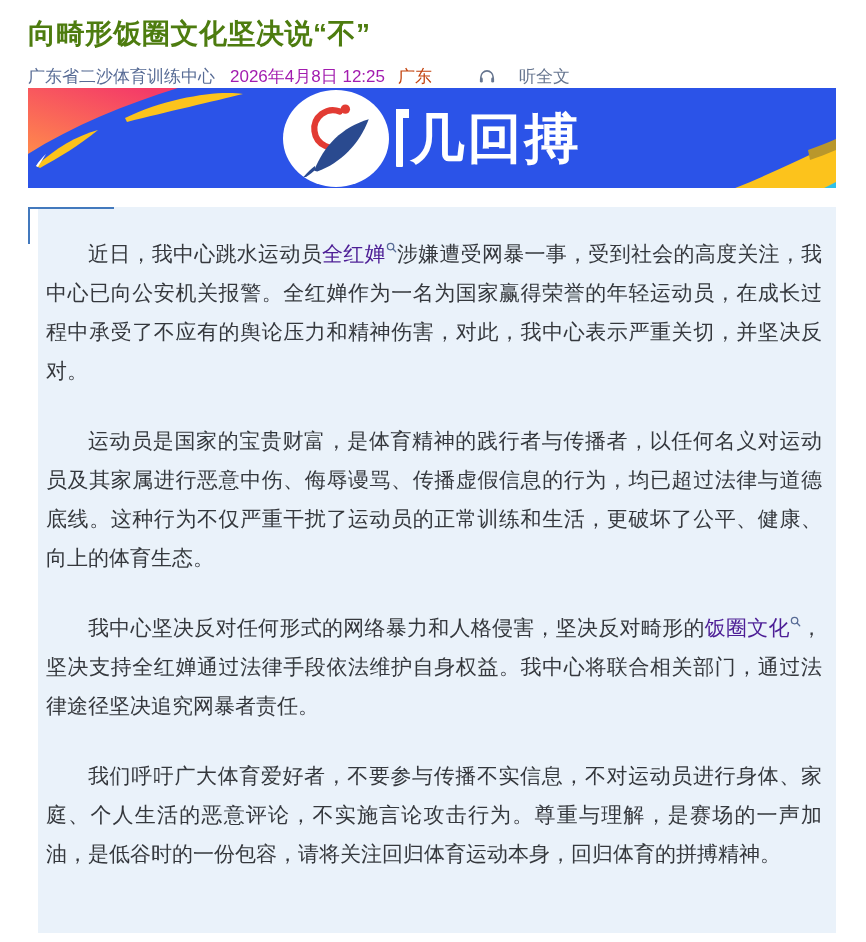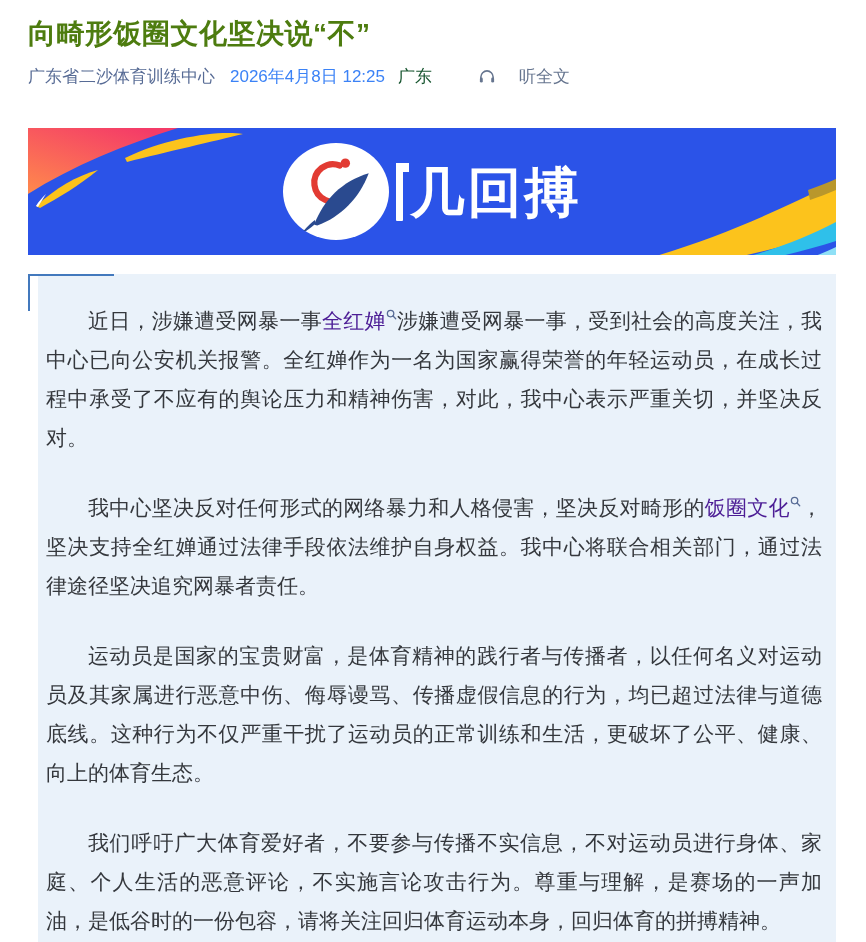--- a/index.html
+++ b/index.html
@@ -20,38 +20,37 @@
     line-height: 1.3;
   }
   .meta-row {
     margin-top: 13px;
     display: flex;
     align-items: center;
     font-size: 17px;
     white-space: nowrap;
   }
   .meta-source { color: #576b95; cursor: pointer; }
-  .meta-date { color: #3b82f6; margin-left: 15px; }
-  .meta-location { color: #14532d; margin-left: 13px; }
+  .meta-date { color: #a21caf; margin-left: 15px; }
+  .meta-location { color: #c2410c; margin-left: 13px; }
   .listen-btn {
     margin-left: 46px;
     color: #66758f;
     display: inline-flex;
     align-items: center;
     gap: 23px;
     cursor: pointer;
   }
   .listen-btn svg { display: block; }
 
   
   .banner {
     position: relative;
-    margin-top: 40px;
     width: 808px;
-    height: 127px;
+    height: 100px;
     background: #d946ef;
     overflow: hidden;
     cursor: pointer;
   }
   .banner-bg { position: absolute; inset: 0; display: block; }
   .banner-content {
     position: absolute;
     inset: 0;
     display: flex;
     align-items: center;
@@ -187,30 +186,30 @@
       </div>
       <span class="partial-glyph"></span>
       <span class="banner-text">几回搏</span>
     </div>
   </div>
 
   <div class="content-wrap">
     <span class="corner-decor"></span>
     <div class="content-box">
 
-      <p><span>近日，涉嫌遭受网暴一事</span><a class="kw"><span>全红婵</span><span class="mag"><svg width="11" height="11" viewBox="0 0 12 12">
+      <p><span>近日，我中心跳水运动员</span><a class="kw"><span>全红婵</span><span class="mag"><svg width="11" height="11" viewBox="0 0 12 12">
                 <circle cx="5" cy="5" r="3.5" fill="none" stroke="currentColor" stroke-width="1.4"></circle>
                 <line x1="7.7" y1="7.7" x2="10.6" y2="10.6" stroke="currentColor" stroke-width="1.4" stroke-linecap="round"></line>
               </svg></span></a><span>涉嫌遭受网暴一事，受到社会的高度关注，我中心已向公安机关报警。全红婵作为一名为国家赢得荣誉的年轻运动员，在成长过程中承受了不应有的舆论压力和精神伤害，对此，我中心表示严重关切，并坚决反对。</span></p>
+
+      <p><span>运动员是国家的宝贵财富，是体育精神的践行者与传播者，以任何名义对运动员及其家属进行恶意中伤、侮辱谩骂、传播虚假信息的行为，均已超过法律与道德底线。这种行为不仅严重干扰了运动员的正常训练和生活，更破坏了公平、健康、向上的体育生态。</span></p>
 
       <p><span>我中心坚决反对任何形式的网络暴力和人格侵害，坚决反对畸形的</span><a class="kw"><span>饭圈文化</span><span class="mag"><svg width="11" height="11" viewBox="0 0 12 12">
                 <circle cx="5" cy="5" r="3.5" fill="none" stroke="currentColor" stroke-width="1.4"></circle>
                 <line x1="7.7" y1="7.7" x2="10.6" y2="10.6" stroke="currentColor" stroke-width="1.4" stroke-linecap="round"></line>
               </svg></span></a><span>，坚决支持全红婵通过法律手段依法维护自身权益。我中心将联合相关部门，通过法律途径坚决追究网暴者责任。</span></p>
 
-      <p><span>运动员是国家的宝贵财富，是体育精神的践行者与传播者，以任何名义对运动员及其家属进行恶意中伤、侮辱谩骂、传播虚假信息的行为，均已超过法律与道德底线。这种行为不仅严重干扰了运动员的正常训练和生活，更破坏了公平、健康、向上的体育生态。</span></p>
-
       <p><span>我们呼吁广大体育爱好者，不要参与传播不实信息，不对运动员进行身体、家庭、个人生活的恶意评论，不实施言论攻击行为。尊重与理解，是赛场的一声加油，是低谷时的一份包容，请将关注回归体育运动本身，回归体育的拼搏精神。</span></p>
 
     </div>
   </div>
 
 </div>
 
 </body></html>

